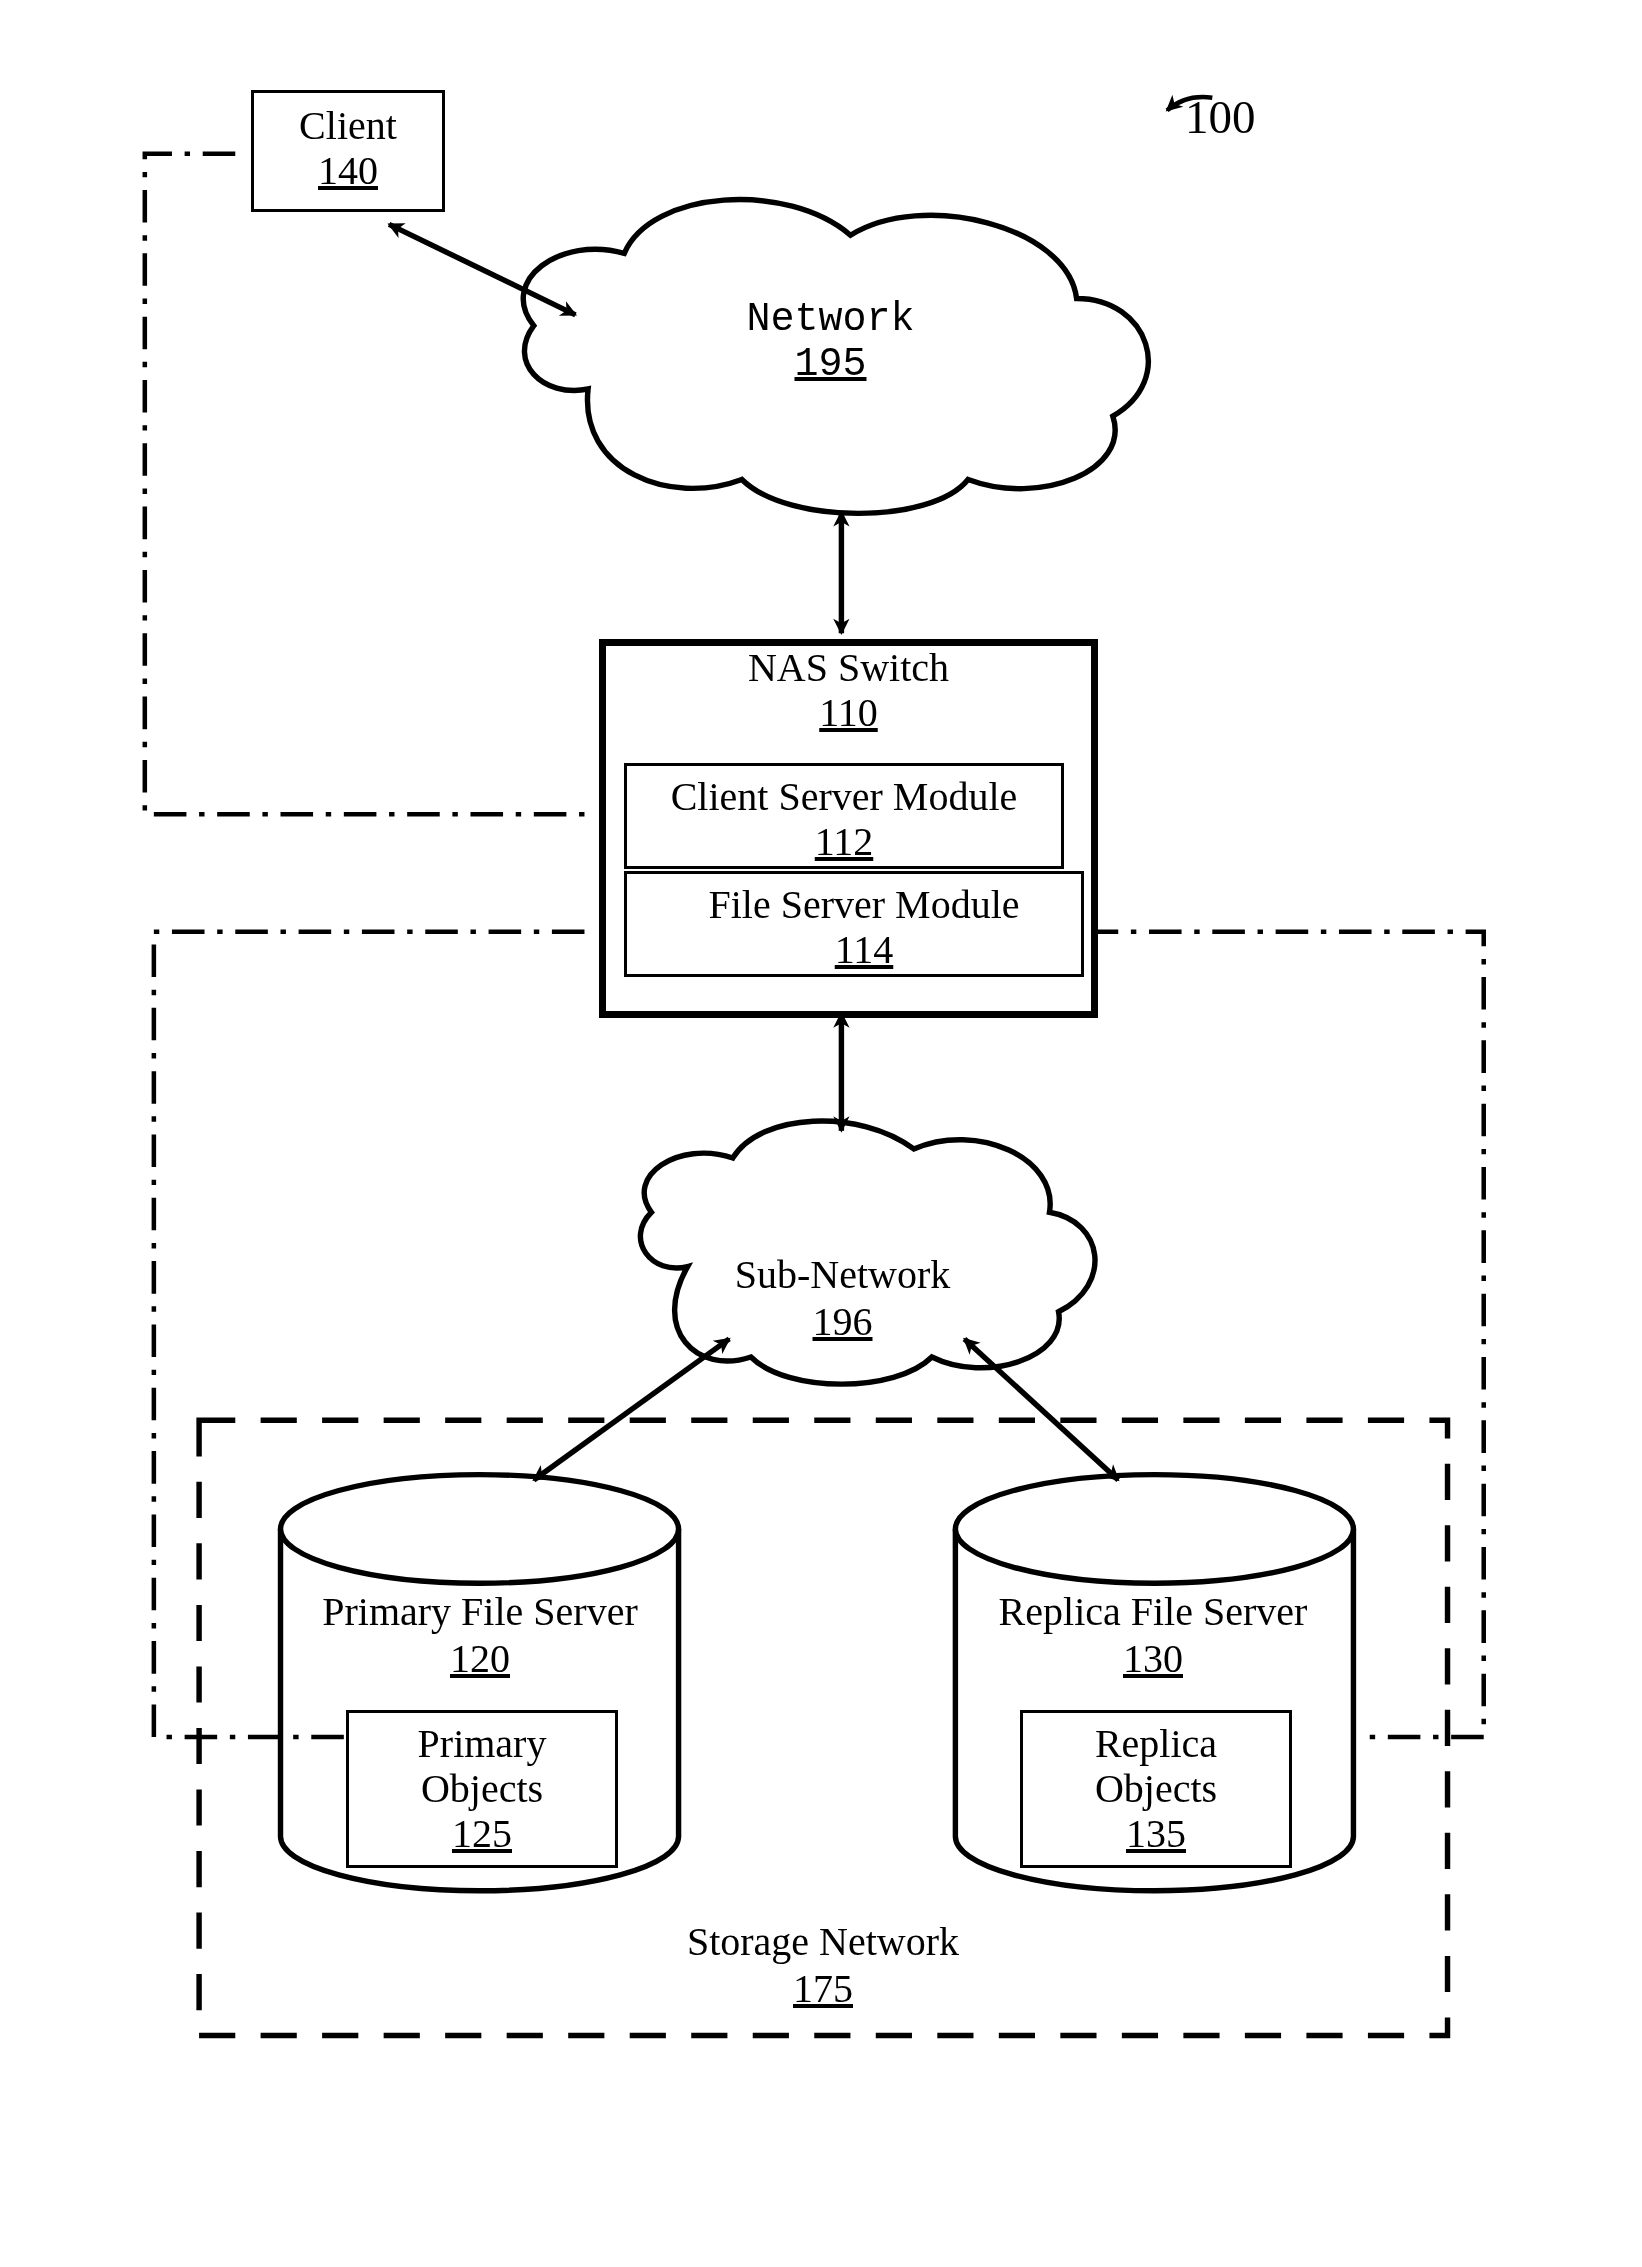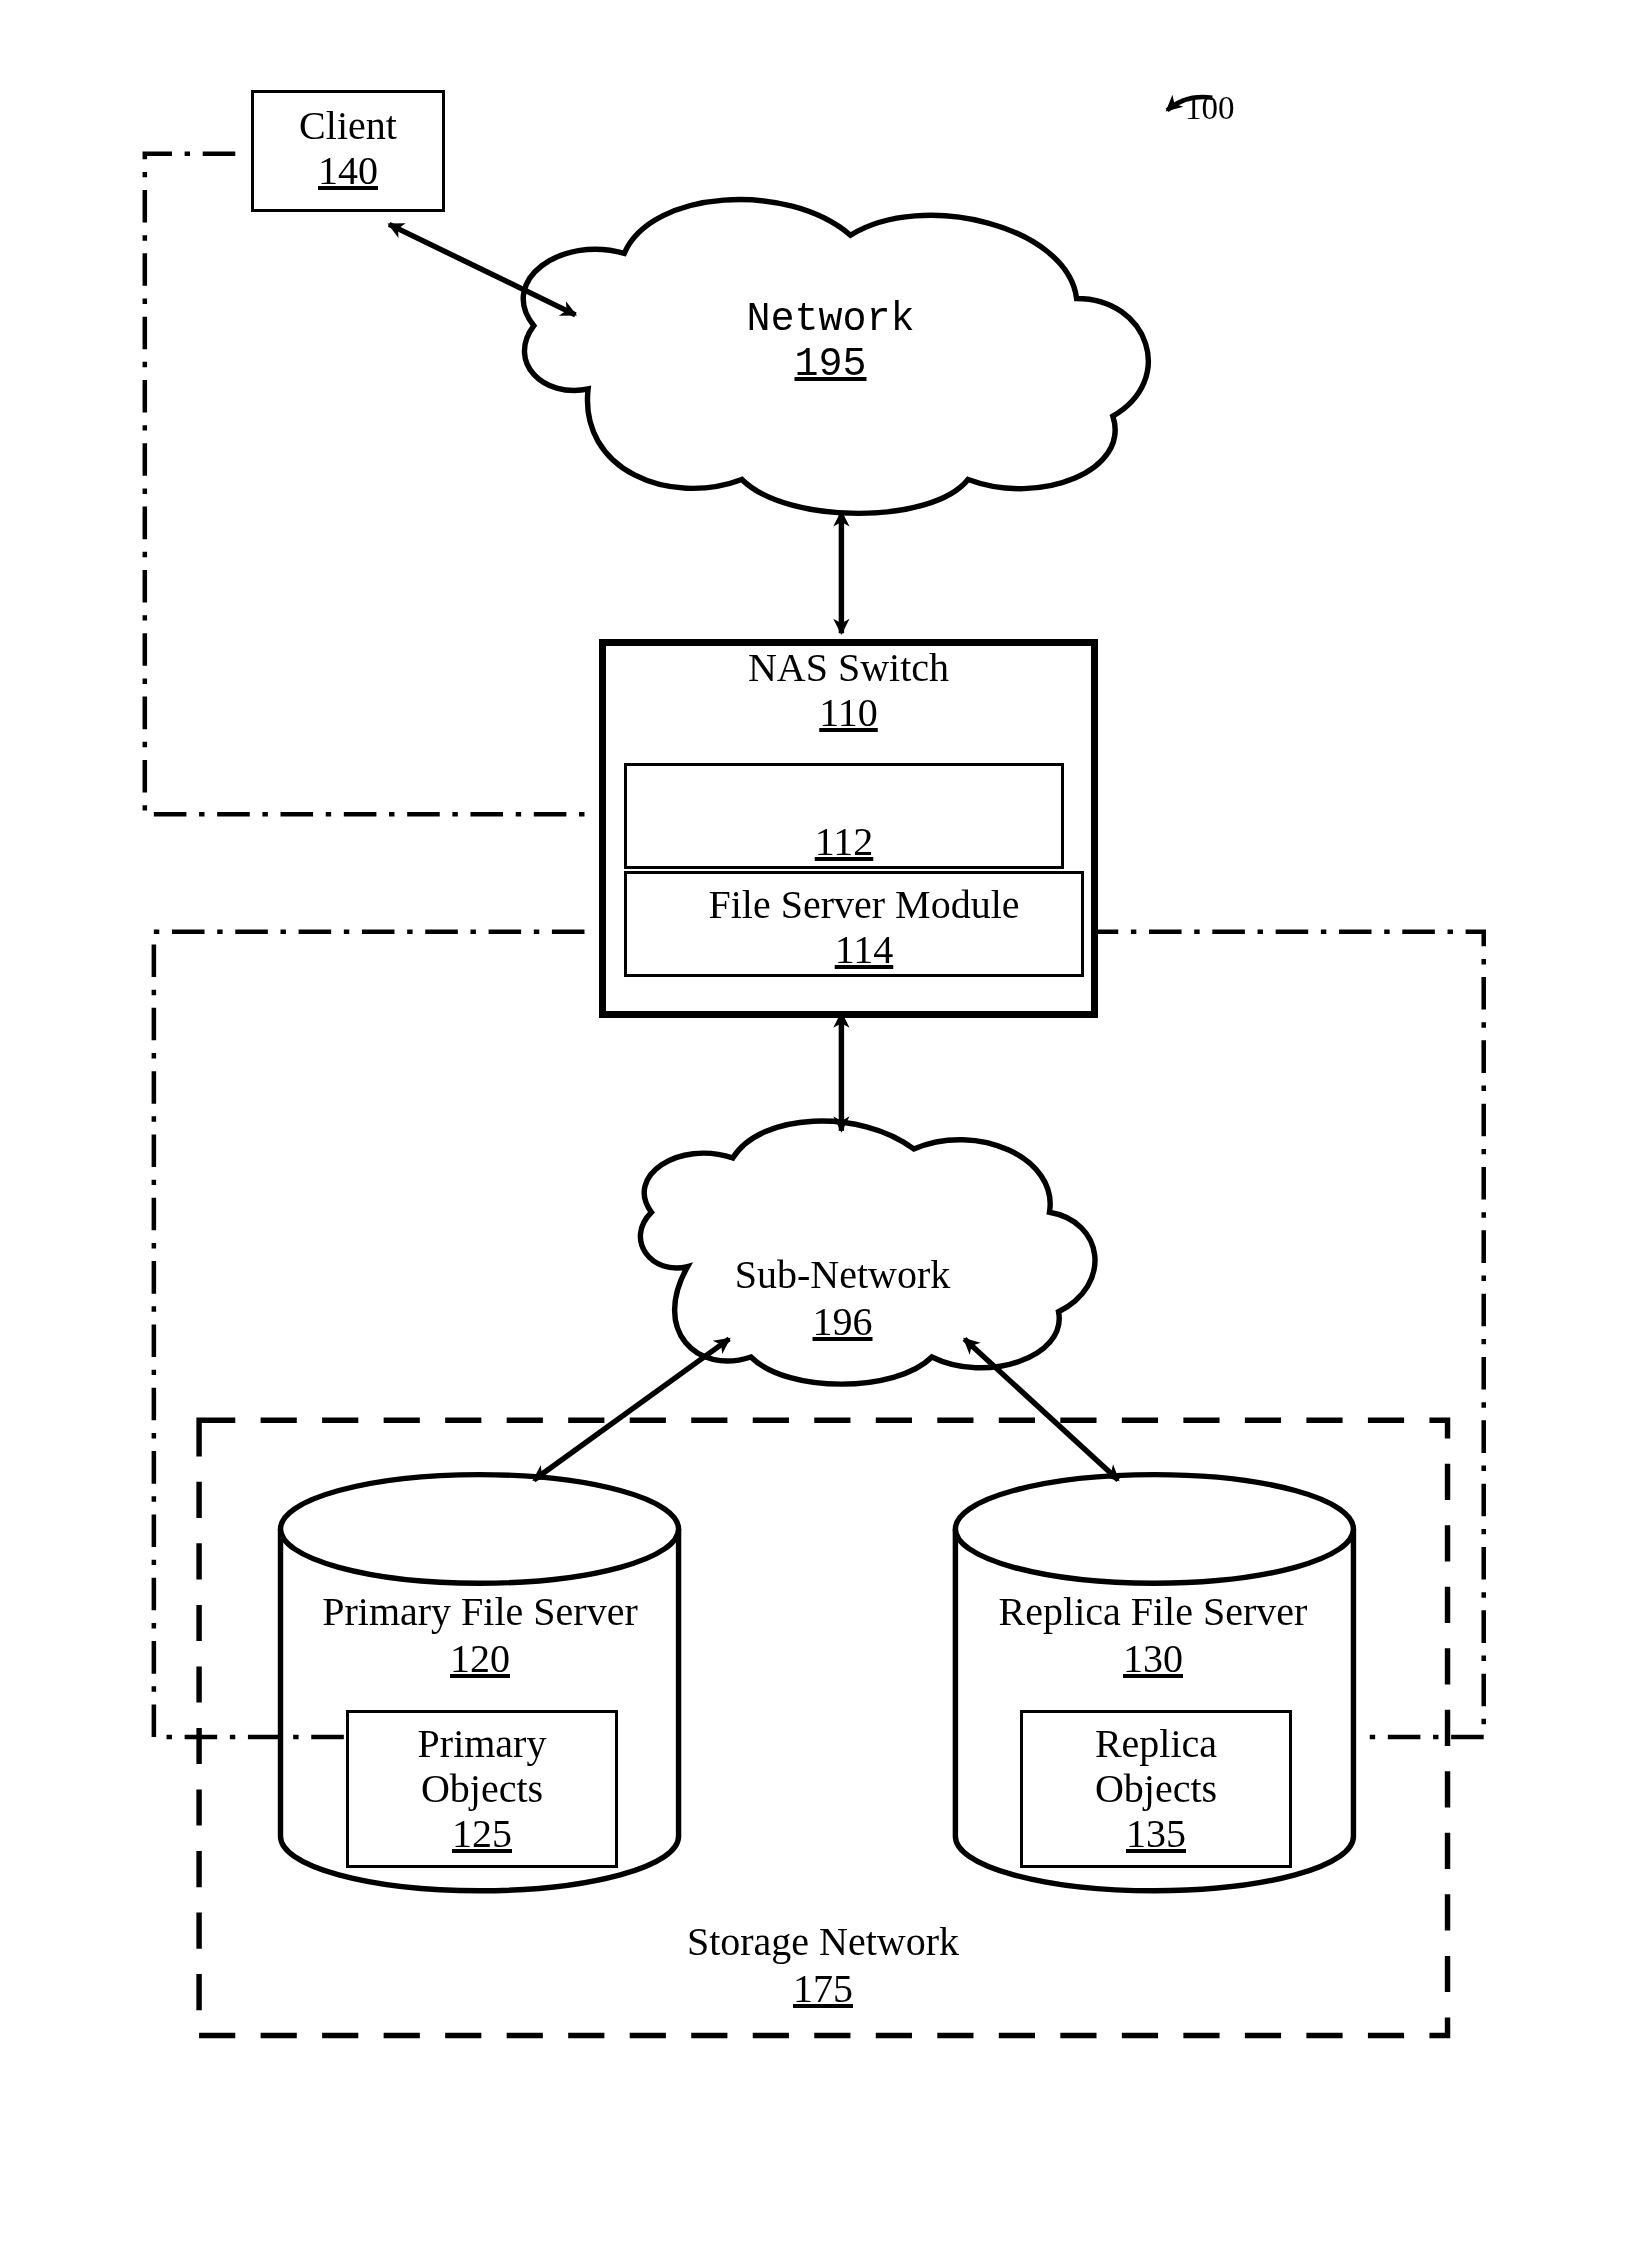--- a/index.html
+++ b/index.html
@@ -40,21 +40,21 @@
 
   .label-only {
     position: absolute;
     text-align: center;
   }
 
   
   #client-box   { left: 239px;  top: 90px;  width: 188px; height: 116px; margin-left: 12px; }
   #client-box .txt { padding-top: 11px; }
 
-  #ref100       { left: 1185px; top: 90px; font-size: 33px; }
+  #ref100       { left: 1185px; top: 90px; font-size: 47px; }
 
   #network-label { left: 704px; top: 297px; width: 253px; font-family: Liberation Mono, monospace; }
 
   #nas-box      { left: 599px;  top: 639px;  width: 485px; height: 365px; }
   #nas-title    { padding-top: 0; }
 
   #csm-box      { left: 624px;  top: 763px;  width: 434px; height: 100px; }
   #fsm-box      { left: 624px;  top: 871px;  width: 434px; height: 100px; padding-left: 20px; }
 
   #subnet-label { left: 707px;  top: 1203px; width: 271px; margin-top: 48px; }
@@ -156,21 +156,21 @@
 
 <div id="nas-box" class="node thickbox">
   <div id="nas-title">
     <span>NAS Switch</span><br>
     <span class="sub-label">110</span>
   </div>
 </div>
 
 <div id="csm-box" class="node box">
   <div class="innerpad">
-    <br>
+    <span>Client Server Module</span><br>
     <span class="sub-label">112</span>
   </div>
 </div>
 
 <div id="fsm-box" class="node box">
   <div class="innerpad">
     <span>File Server Module</span><br>
     <span class="sub-label">114</span>
   </div>
 </div>

